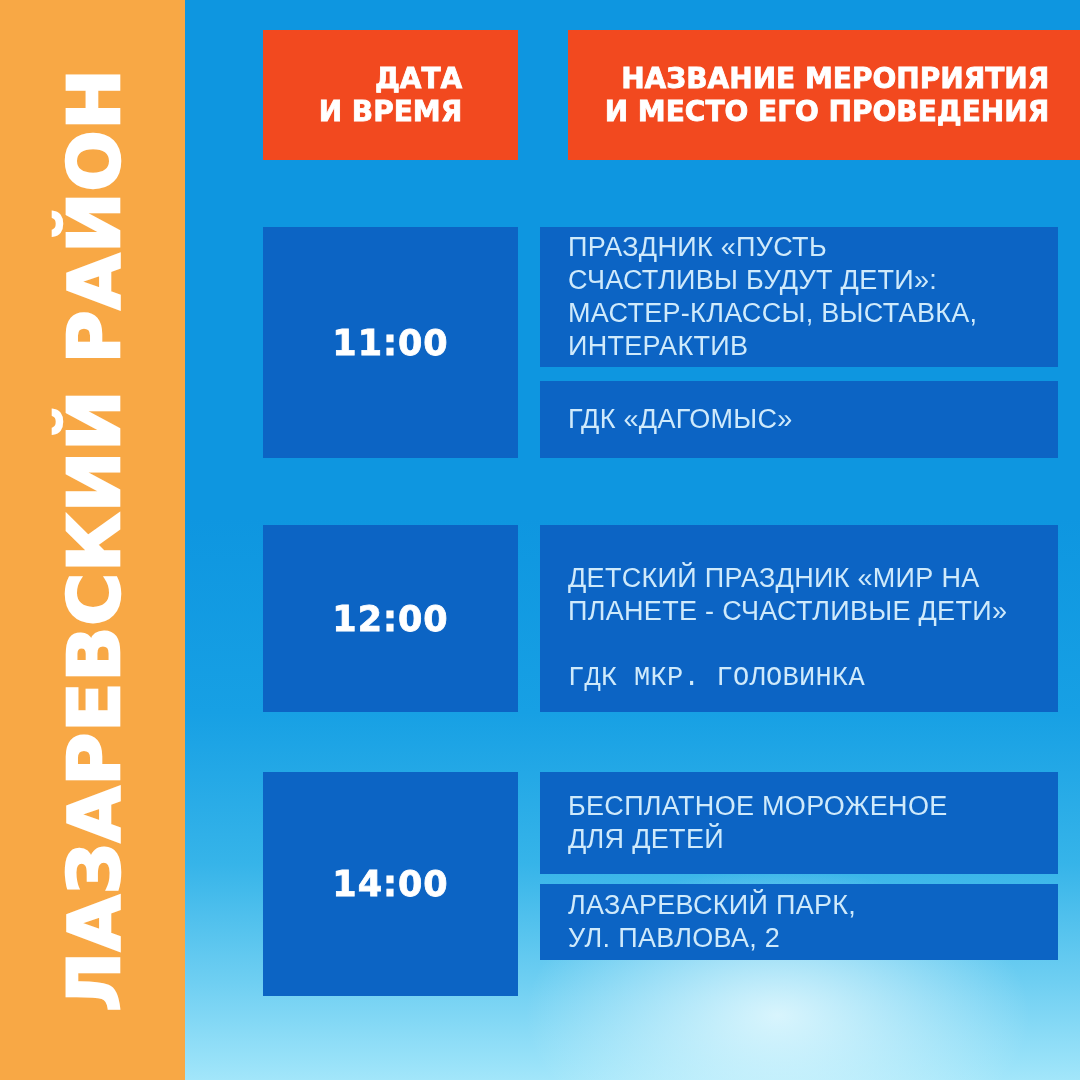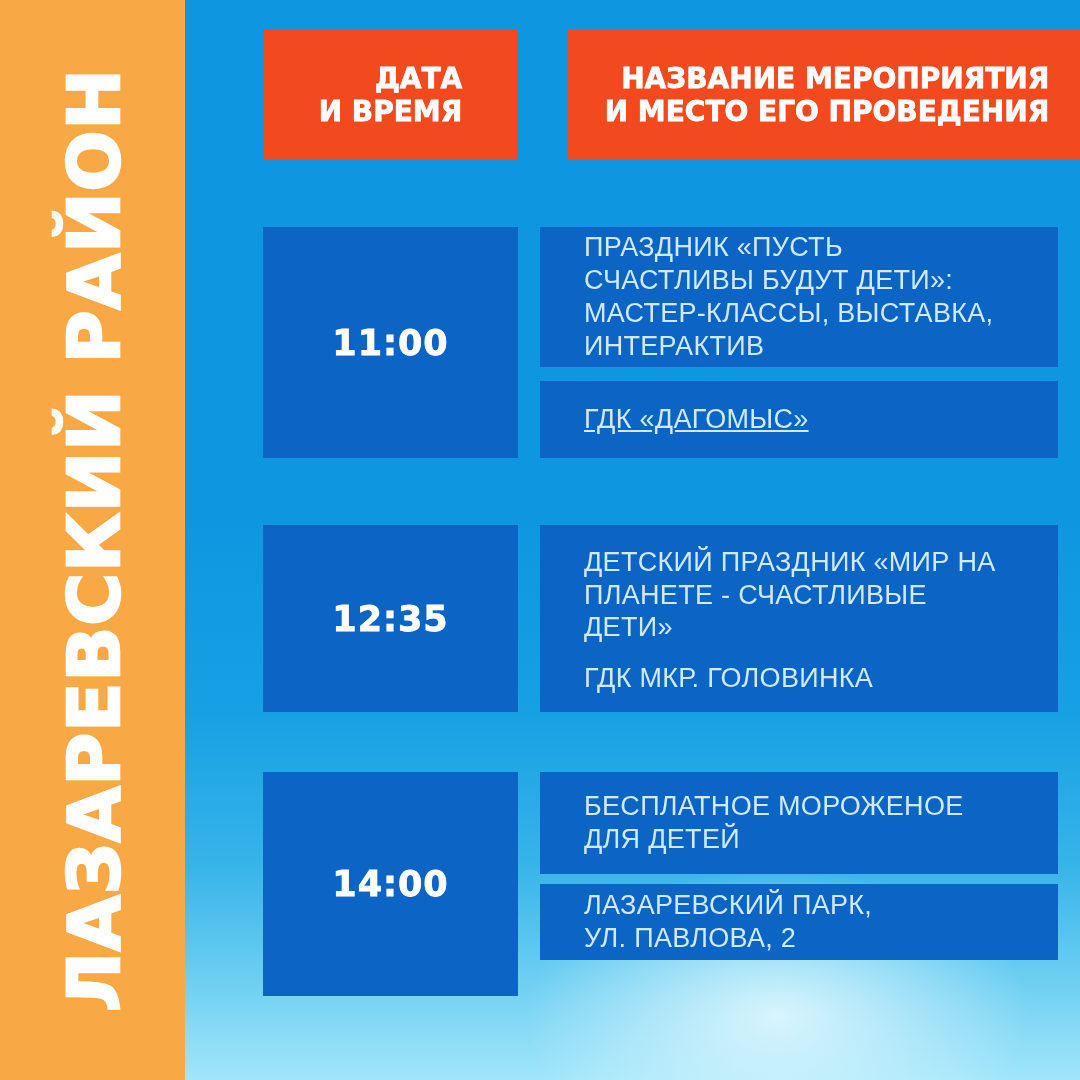--- a/index.html
+++ b/index.html
@@ -63,32 +63,32 @@
   .time{
     left:263px;width:255px;
     justify-content:center;
     font-family:"DejaVu Sans","Liberation Sans",sans-serif;
     font-weight:bold;font-size:35px;letter-spacing:1px;
     color:var(--time_text,#FFFFFF);
     -webkit-text-stroke:0.8px #ffffff;
   }
   .text{
     left:540px;width:518px;
-    padding:0 44px;
+    padding:0 28px;
     font-size:27px;line-height:1.22;letter-spacing:0.3px;
     color:var(--event_text,#CFEAFB);
     white-space:pre-line;
   }
   
   .r1t{top:227px;height:231px;}
   .r1e{top:227px;height:140px;}
-  .r1v{top:381px;height:77px;text-decoration:underline;}
+  .r1v{top:381px;height:77px;}
   .r2t{top:525px;height:187px;}
   .r2e{top:525px;height:140px;}
-  .r2v{top:645px;height:67px;}
+  .r2v{top:645px;height:67px;font-family:Liberation Mono, monospace;}
   .r3t{top:772px;height:224px;}
   .r3e{top:772px;height:102px;}
   .r3v{top:884px;height:76px;}
 </style>
 </head>
 <body>
 
 <div class="canvas">
 
   <aside class="sidebar">
@@ -101,21 +101,21 @@
   <div class="hdr col2">НАЗВАНИЕ МЕРОПРИЯТИЯ
 И МЕСТО ЕГО ПРОВЕДЕНИЯ</div>
 
   <div class="cell time r1t">11:00</div>
   <div class="cell text r1e">ПРАЗДНИК «ПУСТЬ
 СЧАСТЛИВЫ БУДУТ ДЕТИ»:
 МАСТЕР-КЛАССЫ, ВЫСТАВКА,
 ИНТЕРАКТИВ</div>
   <div class="cell text r1v">ГДК «ДАГОМЫС»</div>
 
-  <div class="cell time r2t">12:35</div>
+  <div class="cell time r2t">12:00</div>
   <div class="cell text r2e">ДЕТСКИЙ ПРАЗДНИК «МИР НА
 ПЛАНЕТЕ - СЧАСТЛИВЫЕ ДЕТИ»</div>
   <div class="cell text r2v">ГДК МКР. ГОЛОВИНКА</div>
 
   <div class="cell time r3t">14:00</div>
   <div class="cell text r3e">БЕСПЛАТНОЕ МОРОЖЕНОЕ
 ДЛЯ ДЕТЕЙ</div>
   <div class="cell text r3v">ЛАЗАРЕВСКИЙ ПАРК,
 УЛ. ПАВЛОВА, 2</div>
 

